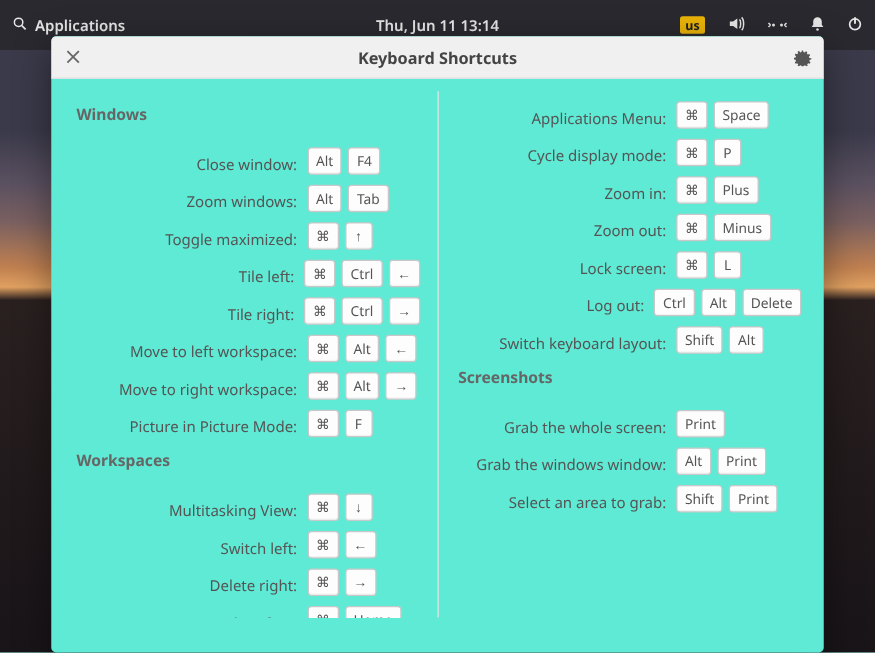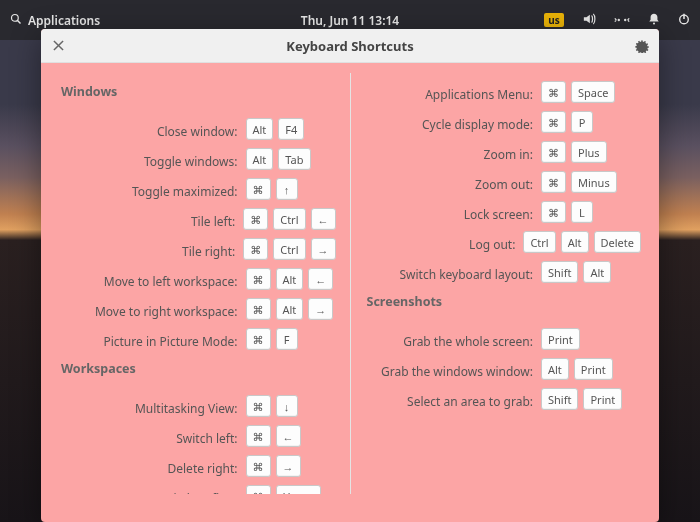--- a/index.html
+++ b/index.html
@@ -27,21 +27,21 @@
   .panel .right { flex:1; display:flex; justify-content:flex-end; align-items:center; gap:18px; }
   .panel .ind { width:20px; height:14px; display:flex; align-items:center; justify-content:center; border-radius:2px; font-size:10px; }
   .panel .us { background:#eab308; color:#222; font-weight:700; }
   .panel svg { fill:#e6e6e6; }
 
   
   .dialog {
     position:absolute;
     left:41px; top:29px;
     width:618px; height:493px;
-    background:#fca5a5;
+    background:#5eead4;
     border-radius:4px;
     box-shadow:0 8px 30px rgba(0,0,0,0.4);
     overflow:hidden;
     color:#3a3a3a;
   }
   .titlebar {
     height:34px;
     background:#f0f0f0;
     border-bottom:1px solid #e0e0e0;
     display:flex; align-items:center;
@@ -154,21 +154,21 @@
     <div class="col left" id="col-left">
         <div class="section-title">Windows</div>
         <div class="row">
           <div class="label">Close window:</div>
           <div class="keys">
             <span class="key">Alt</span>
             <span class="key">F4</span>
           </div>
         </div>
         <div class="row">
-          <div class="label">Toggle windows:</div>
+          <div class="label">Zoom windows:</div>
           <div class="keys">
             <span class="key">Alt</span>
             <span class="key">Tab</span>
           </div>
         </div>
         <div class="row">
           <div class="label">Toggle maximized:</div>
           <div class="keys">
             <span class="key">⌘</span>
             <span class="key">↑</span>

